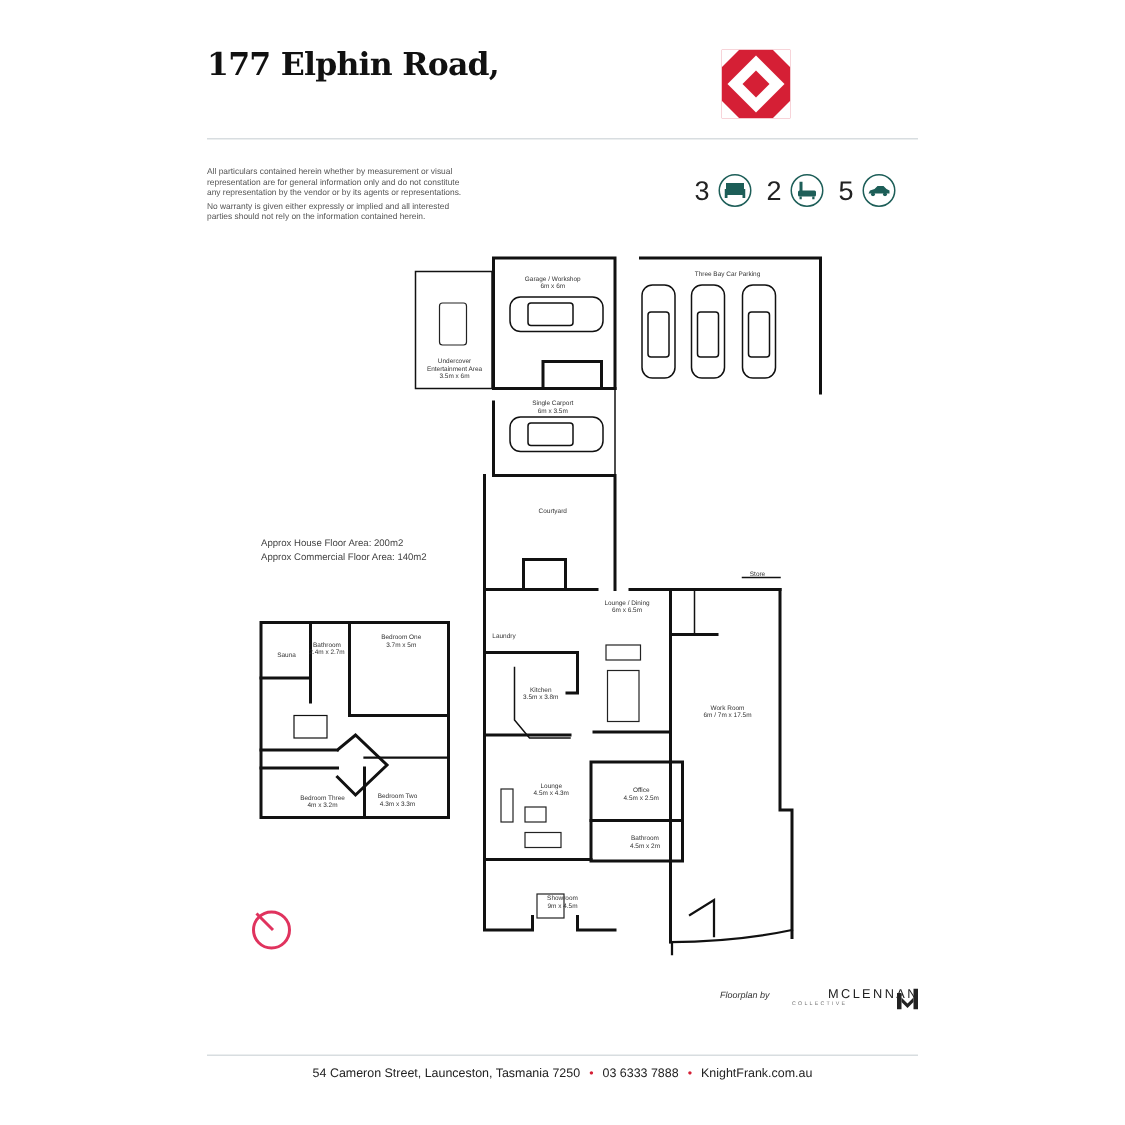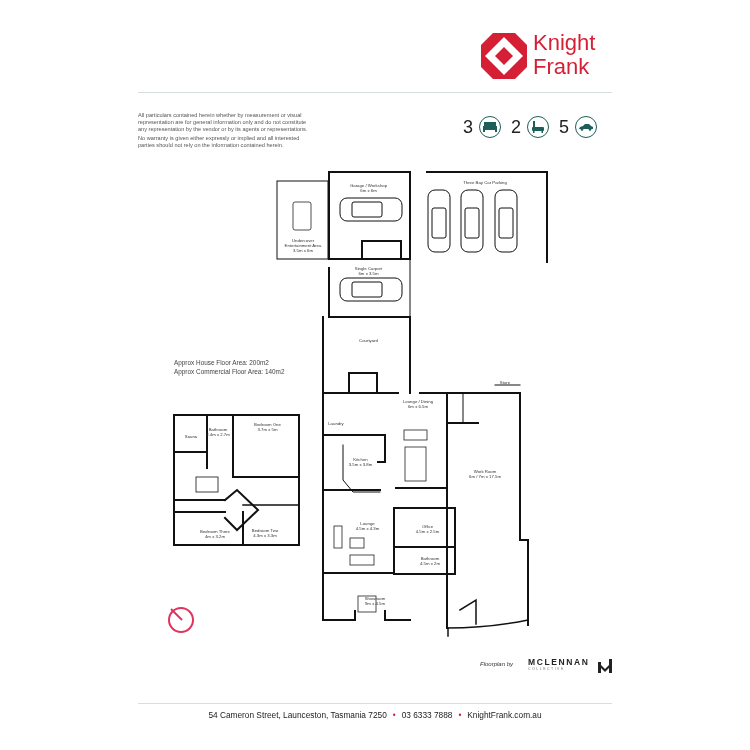--- a/index.html
+++ b/index.html
@@ -12,46 +12,43 @@
   .disclaimer p { margin:0 0 2px 0; }
   .features { position:absolute; left:463px; top:116px; display:flex; align-items:center; gap:4px; }
   .feat-num { font-size:18px; color:#222; margin-right:2px; }
   .feat-icon { width:20px; height:20px; border:1px solid #1d5e58; border-radius:50%; display:flex; align-items:center; justify-content:center; margin-right:6px; }
   .plan { position:absolute; left:0; top:0; width:750px; height:750px; }
   .lbl { position:absolute; font-size:4.3px; line-height:5px; color:#333; text-align:center; white-space:nowrap; }
   .area-text { position:absolute; left:174px; top:358px; font-size:6.4px; line-height:9px; color:#444; }
   .north { position:absolute; left:166px; top:604px; width:30px; height:30px; }
   .credit { position:absolute; left:480px; top:661px; font-size:6px; font-style:italic; color:#333; }
   .mclennan { position:absolute; left:528px; top:657px; }
-  .mclennan .name { font-size:8.5px; font-weight:bold; letter-spacing:1.6px; color:#222; }
+  .mclennan .name { font-size:8.5px; font-weight:normal; letter-spacing:1.6px; color:#222;margin-left:24px; }
   .mclennan .sub { font-size:3.5px; letter-spacing:1.5px; color:#777; }
   .bottom-rule { position:absolute; left:138px; top:703px; width:474px; height:1px; background:#d8dde0; }
   .footer { position:absolute; left:0; top:710px; width:750px; text-align:center; font-size:8.3px; color:#222; }
   .dot { color:#d51f35; margin:0 6px; }
 </style>
 </head>
 <body>
 
 <div class="title">
+  <div>177 Elphin Road,</div>
 </div>
 
 <div class="logo">
   <svg width="46" height="46" viewBox="0 0 46 46" style="position:absolute;left:0;top:2px;">
     <rect x="0" y="0" width="46" height="46" fill="#d51f35"></rect>
     <polygon points="23,4 42,23 23,42 4,23" fill="#fff"></polygon>
     <polygon points="23,14 32,23 23,32 14,23" fill="#d51f35"></polygon>
     <polygon points="0,0 12,0 0,12" fill="#fff"></polygon>
     <polygon points="46,0 34,0 46,12" fill="#fff"></polygon>
     <polygon points="0,46 12,46 0,34" fill="#fff"></polygon>
     <polygon points="46,46 34,46 46,34" fill="#fff"></polygon>
   </svg>
-  <div class="logo-text">
-    <div>Knight</div>
-    <div>Frank</div>
-  </div>
 </div>
 
 <div class="top-rule"></div>
 
 <div class="disclaimer">
   <p>All particulars contained herein whether by measurement or visual representation are for general information only and do not constitute any representation by the vendor or by its agents or representations.</p>
   <p>No warranty is given either expressly or implied and all interested parties should not rely on the information contained herein.</p>
 </div>
 
 <div class="features">

